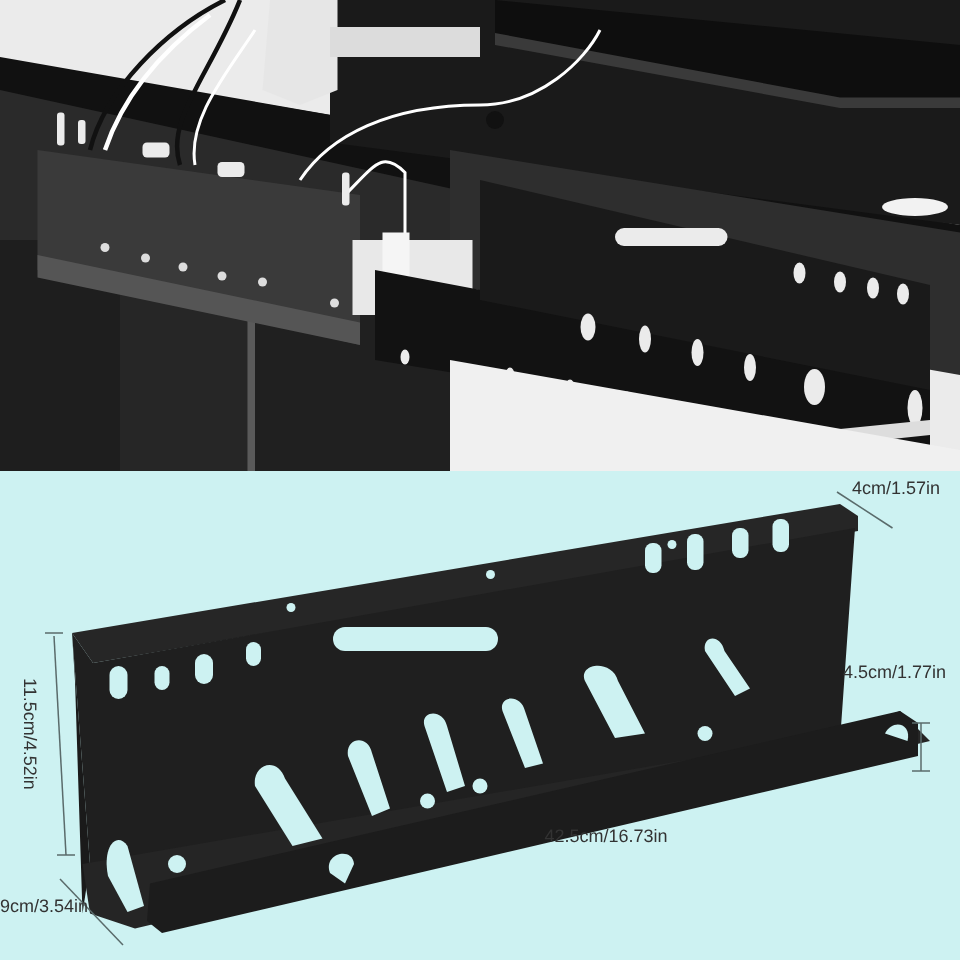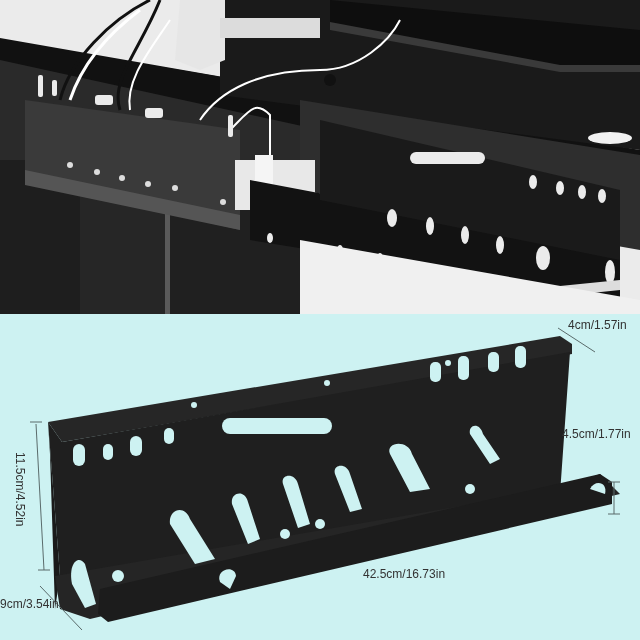--- a/index.html
+++ b/index.html
@@ -140,17 +140,17 @@
       <line x1="30" y1="108" x2="42" y2="108"></line>
       <line x1="38" y1="256" x2="50" y2="256"></line>
       <line x1="40" y1="272" x2="82" y2="316"></line>
       <line x1="614" y1="168" x2="614" y2="200"></line>
       <line x1="608" y1="168" x2="620" y2="168"></line>
       <line x1="608" y1="200" x2="620" y2="200"></line>
     </g>
   </svg>
 
   <div class="label dim-width" style="top:4px;left:568px;">4cm/1.57in</div>
-  <div class="label dim-lip" style="top:113px;left:562px;">4.5cm/1.77in</div>
+  <div class="label dim-lip" style="top:127px;left:562px;">4.5cm/1.77in</div>
   <div class="label" style="left:27px;top:138px;transform-origin:0 0;transform:rotate(90deg);">11.5cm/4.52in</div>
   <div class="label" style="left:0;top:283px;">9cm/3.54in</div>
-  <div class="label" style="left:363px;top:253px;">42.5cm/16.73in</div>
+  <div class="label" style="left:363px;top:236px;">42.5cm/16.73in</div>
 </div>
 
 </body></html>

